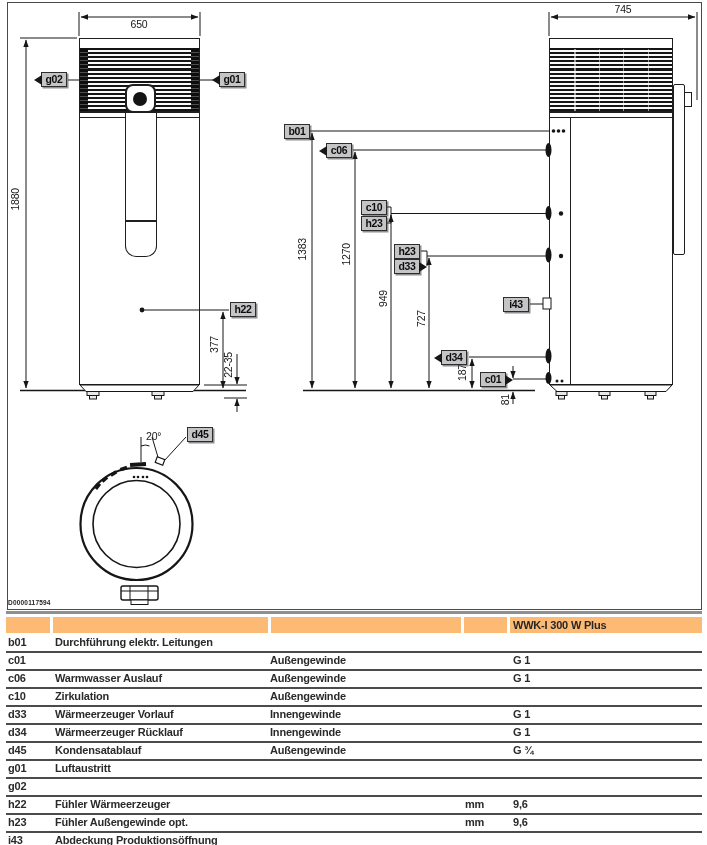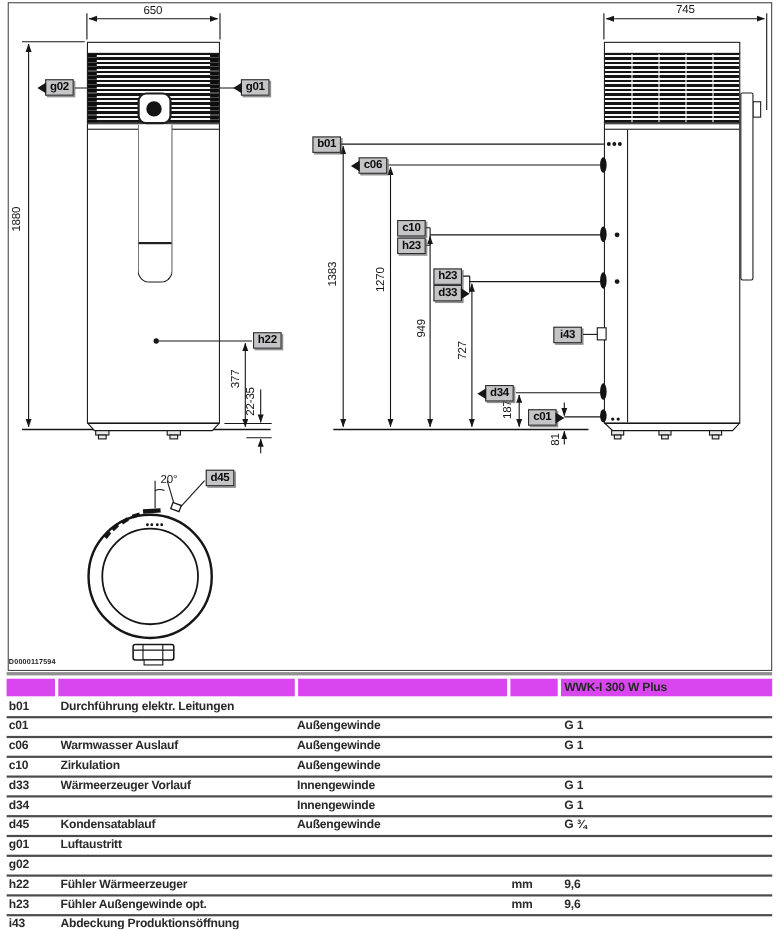--- a/index.html
+++ b/index.html
@@ -23,21 +23,21 @@
   .tag.arrow-right::after{content:"";position:absolute;right:-8px;top:1.5px;width:0;height:0;
        border-top:5px solid transparent;border-bottom:5px solid transparent;border-left:8px solid #161616;}
   
   .dim{position:absolute;font-size:10.5px;color:#161616;z-index:5;white-space:nowrap;letter-spacing:-0.2px;text-align:center;}
   .dim.center{text-align:center;}
   .vdim{writing-mode:vertical-rl;transform:rotate(180deg);}
   .docnum{position:absolute;font-size:6.5px;font-weight:bold;color:#222;z-index:5;letter-spacing:0.2px;}
   svg.lines{position:absolute;left:0;top:0;z-index:4;pointer-events:none;}
   
   .tbl-bar{position:absolute;left:6px;width:696px;height:3px;background:#8f8f8f;z-index:2;}
-  .hcell{position:absolute;height:16px;background:#d946ef;z-index:2;}
+  .hcell{position:absolute;height:16px;background:#fdba74;z-index:2;}
   .hcell span{display:block;font-size:11px;font-weight:bold;color:#262626;line-height:16px;padding-left:3px;letter-spacing:-0.2px;}
   .trow{position:absolute;left:6px;width:696px;height:16px;border-bottom:2px solid #4b4b4b;box-sizing:content-box;}
   .tcell{position:absolute;top:0;height:16px;font-size:11px;font-weight:bold;color:#2a2a2a;
          line-height:15px;white-space:nowrap;letter-spacing:-0.2px;overflow:hidden;}
   .c-key{left:2px;width:42px;}
   .c-desc{left:49px;width:212px;}
   .c-thread{left:264px;width:192px;}
   .c-unit{left:459px;width:46px;}
   .c-val{left:507px;width:186px;}
 </style>
@@ -178,21 +178,21 @@
   <div class="tag arrow-left" style="left:326px;top:143px;">c06</div>
   <div class="tag" style="left:361px;top:200px;">c10</div>
   <div class="tag" style="left:361px;top:216px;">h23</div>
   <div class="tag" style="left:394px;top:244px;">h23</div>
   <div class="tag arrow-right" style="left:394px;top:259px;">d33</div>
   <div class="tag" style="left:503px;top:297px;">i43</div>
   <div class="tag arrow-left" style="left:441px;top:350px;">d34</div>
   <div class="tag arrow-right" style="left:480px;top:372px;">c01</div>
   <div class="tag" style="left:187px;top:427px;">d45</div>
 
-  <div class="dim center" style="left:99px;top:4px;width:80px;">650</div>
+  <div class="dim center" style="left:99px;top:18px;width:80px;">650</div>
   <div class="dim vdim" style="left:9px;top:188px;">1880</div>
   <div class="dim vdim" style="left:208px;top:336px;">377</div>
   <div class="dim vdim" style="left:222px;top:352px;">22-35</div>
   <div class="dim center" style="left:583px;top:3px;width:80px;">745</div>
   <div class="dim vdim" style="left:296px;top:238px;">1383</div>
   <div class="dim vdim" style="left:340px;top:243px;">1270</div>
   <div class="dim vdim" style="left:377px;top:290px;">949</div>
   <div class="dim vdim" style="left:415px;top:310px;">727</div>
   <div class="dim vdim" style="left:456px;top:364px;">187</div>
   <div class="dim vdim" style="left:499px;top:394px;">81</div>
@@ -237,20 +237,21 @@
     </div>
         <div class="trow" style="top: 72px;">
       <div class="tcell c-key">d33</div>
       <div class="tcell c-desc">Wärmeerzeuger Vorlauf</div>
       <div class="tcell c-thread">Innengewinde</div>
       <div class="tcell c-unit"></div>
       <div class="tcell c-val">G 1</div>
     </div>
         <div class="trow" style="top: 90px;">
       <div class="tcell c-key">d34</div>
+      <div class="tcell c-desc">Wärmeerzeuger Rücklauf</div>
       <div class="tcell c-thread">Innengewinde</div>
       <div class="tcell c-unit"></div>
       <div class="tcell c-val">G 1</div>
     </div>
         <div class="trow" style="top: 108px;">
       <div class="tcell c-key">d45</div>
       <div class="tcell c-desc">Kondensatablauf</div>
       <div class="tcell c-thread">Außengewinde</div>
       <div class="tcell c-unit"></div>
       <div class="tcell c-val">G ¾</div>

